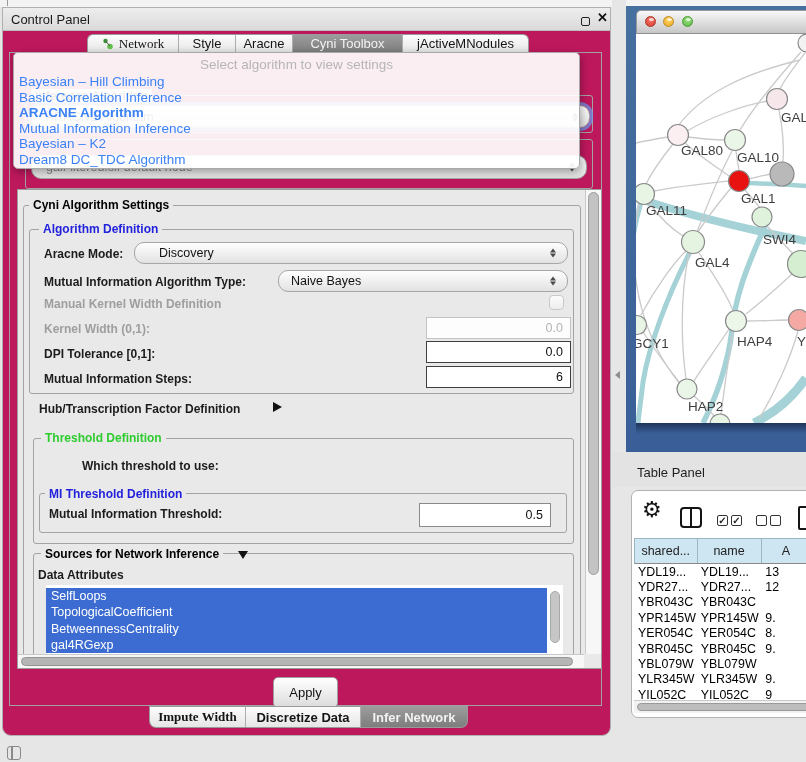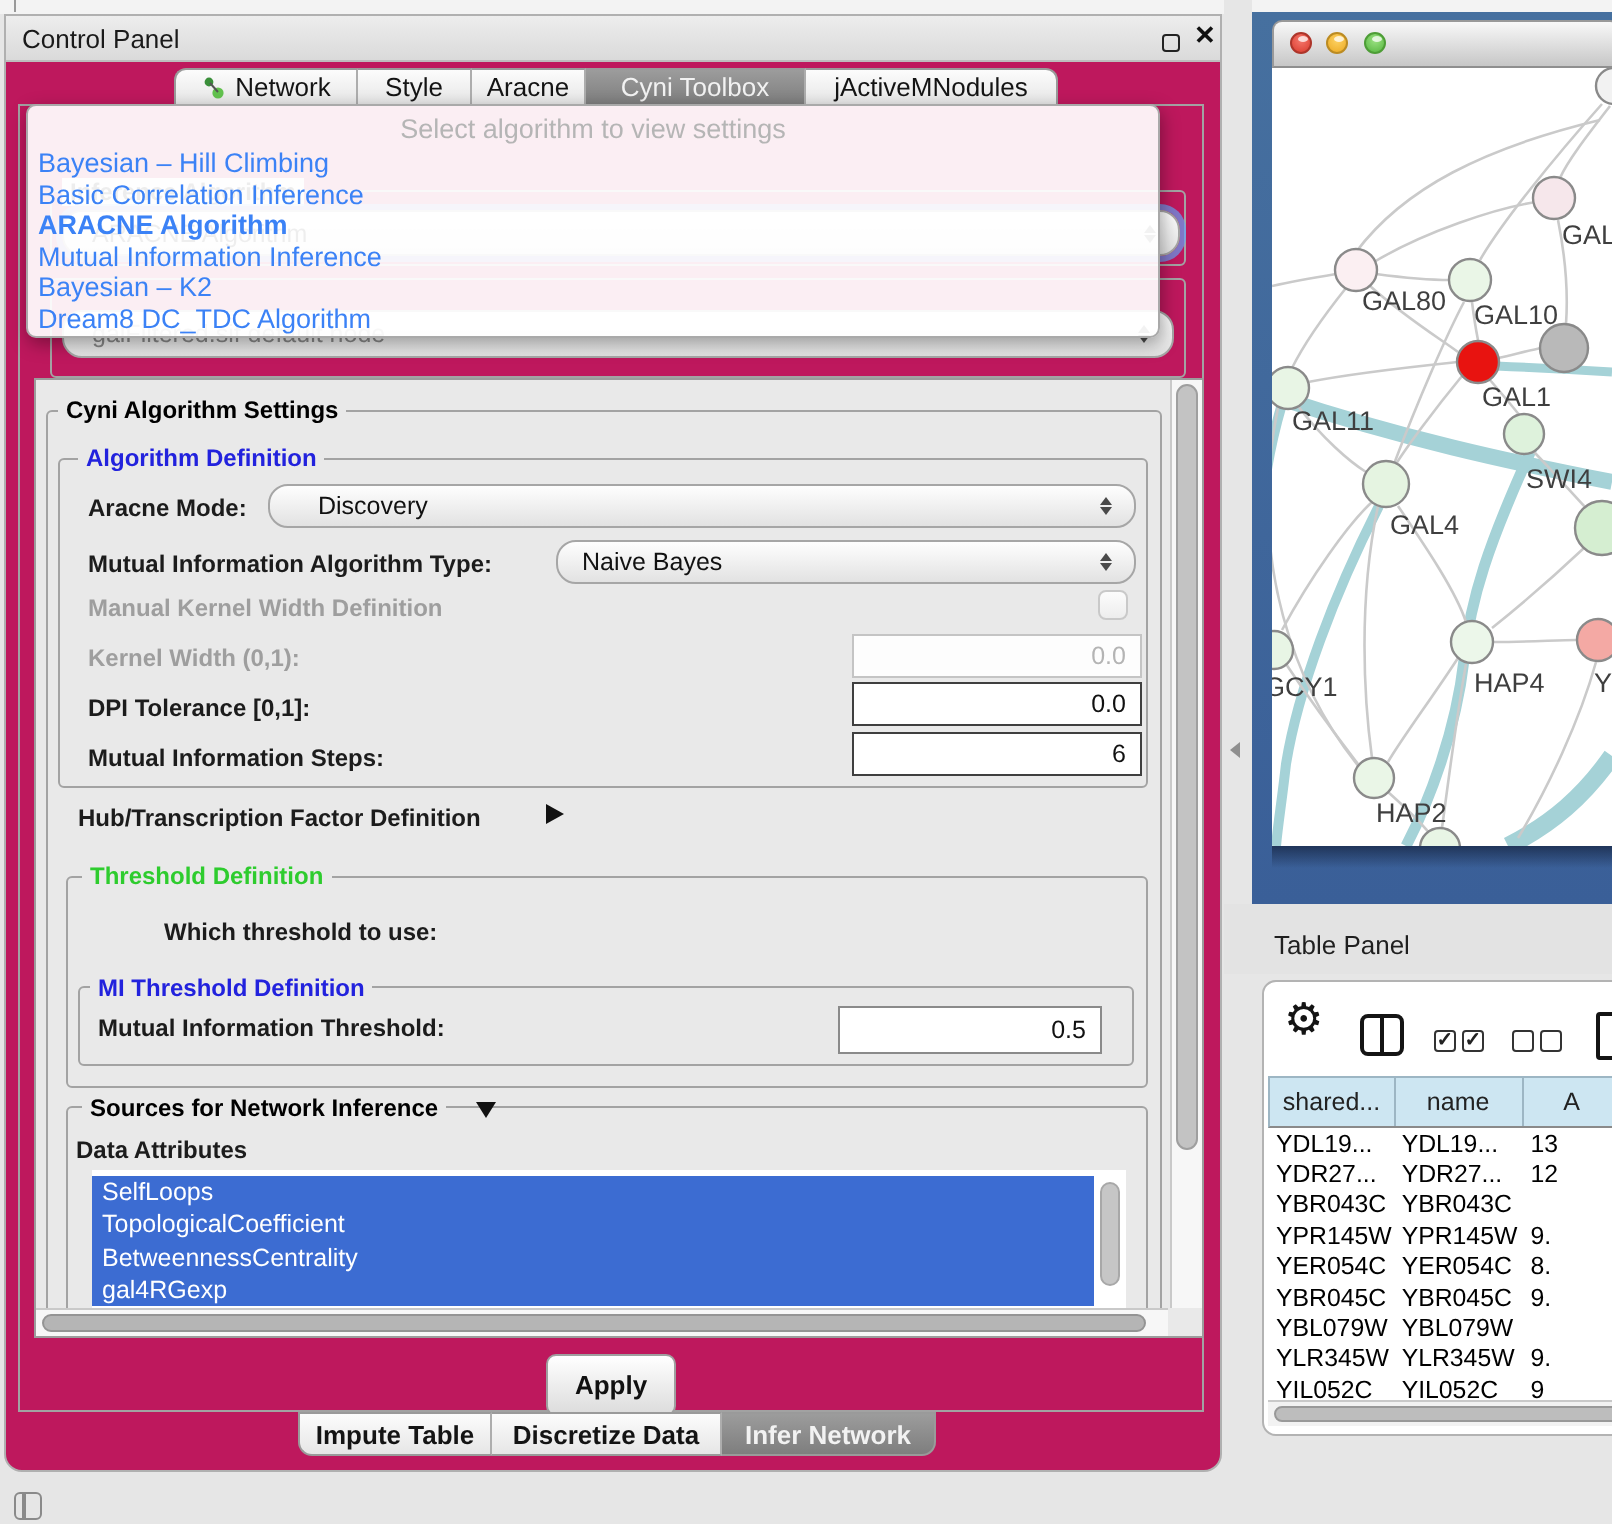--- a/index.html
+++ b/index.html
@@ -27,21 +27,21 @@
     background:linear-gradient(#ededed,#dadada); border-bottom:1px solid #bdbdbd; }
   #cp-title { position:absolute; left:8px; top:4px; font-size:13px; color:#1a1a1a; }
   #win-restore { position:absolute; left:578px; top:9px; width:9px; height:9px;
     border:1.6px solid #222; border-radius:2px; }
   #win-close { position:absolute; left:594px; top:2px; font-size:13px; font-weight:bold; color:#111; }
   
   .tabstrip { position:absolute; display:flex; }
   .tab { height:100%; display:flex; align-items:center; justify-content:center;
     font-size:13px; color:#141414; background:linear-gradient(#fcfcfc,#e6e6e6);
     border-top:1px solid #9a9a9a; border-bottom:1px solid #9a9a9a; border-right:1px solid #adadad; position:relative; }
-  .tab:first-child { border-left:1px solid #9a9a9a; border-radius:6px 0 0 0; }
+  .tab:first-child { border-left:1px solid #9a9a9a; border-radius:6px 0 0 0;font-family:Liberation Serif, serif; }
   .tab:last-child { border-radius:0 6px 0 0; border-right:1px solid #9a9a9a; }
   .tab.sel { background:linear-gradient(#9c9c9c,#7e7e7e); color:#f2f2f2; }
   #toptabs { left:84px; top:26px; height:19px; }
   #bottabs { left:146px; top:698px; height:22px; }
   #bottabs .tab:first-child { border-radius:0 0 0 7px; }
   #bottabs .tab:last-child { border-radius:0 0 7px 0; }
   #bottabs .tab { font-weight:bold; }
   
   #content-border { position:absolute; left:6px; top:44px; width:593px; height:654px;
     border:1px solid #a2a2a2; }
@@ -64,21 +64,21 @@
   
   #attr-list { position:absolute; background:#fff; overflow:hidden; }
   #attr-items { margin-top:3px; }
   .li { height:16.3px; line-height:16.3px; font-size:12.5px; color:#fff; padding-left:5px; width:501px; }
   .li.sel { background:#3c6cd2; }
   #list-vtrack { position:absolute; left:501px; top:0; width:16px; height:70px; background:#fff; }
   #list-vthumb { position:absolute; left:3px; top:6px; width:10px; height:52px; background:#c6c6c6; border:1px solid #a8a8a8; border-radius:6px; }
   
   #apply { position:absolute; left:270px; top:669px; width:65px; height:31px;
     border:1px solid #9f9f9f; border-radius:5px; background:linear-gradient(#ffffff,#dcdcdc);
-    font-size:13px; color:#111; display:flex; align-items:center; justify-content:center;font-weight:bold; }
+    font-size:13px; color:#111; display:flex; align-items:center; justify-content:center; }
   
   #mini-icon { position:absolute; left:7px; top:746px; width:14px; height:14px;
     border:1.6px solid #8a8a8a; border-radius:3px; }
   #mini-icon:before { content:""; position:absolute; left:3px; top:0; width:1.6px; height:100%; background:#8a8a8a; }
   
   #gap { position:absolute; left:612px; top:0; width:14px; height:762px; background:#e6e6e6; }
   #split-arrow { position:absolute; left:615px; top:371px; width:0; height:0;
     border-top:4px solid transparent; border-bottom:4px solid transparent; border-right:5px solid #8f8f8f; }
   #netframe { position:absolute; left:626px; top:6px; width:184px; height:446px;
     background:linear-gradient(180deg,#46709f,#3a5f98); }
@@ -248,21 +248,21 @@
         <div id="vthumb"></div>
       </div>
     <div id="htrack">
         <div id="hthumb"></div>
       </div>
   </div>
 
   <div id="apply">Apply</div>
 
   <div class="tabstrip" id="bottabs">
-      <div class="tab" style="width: 97px;">Impute Table</div>
+      <div class="tab" style="width: 97px;">Impute Width</div>
       <div class="tab" style="width: 115px;">Discretize Data</div>
       <div class="tab sel" style="width: 107px;">Infer Network</div>
     </div>
 </div>
 
 <div id="dd">
   <div id="dd-ph">Select algorithm to view settings</div>
   <div id="dd-items">
       <div class="dd-item">Bayesian – Hill Climbing</div>
       <div class="dd-item">Basic Correlation Inference</div>

